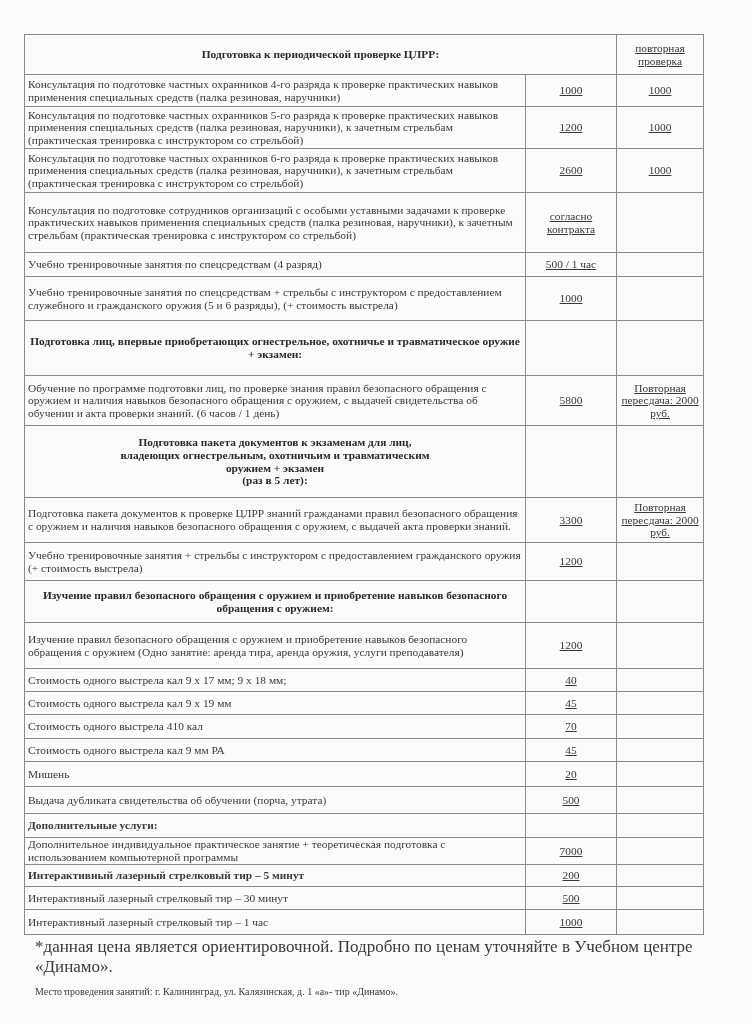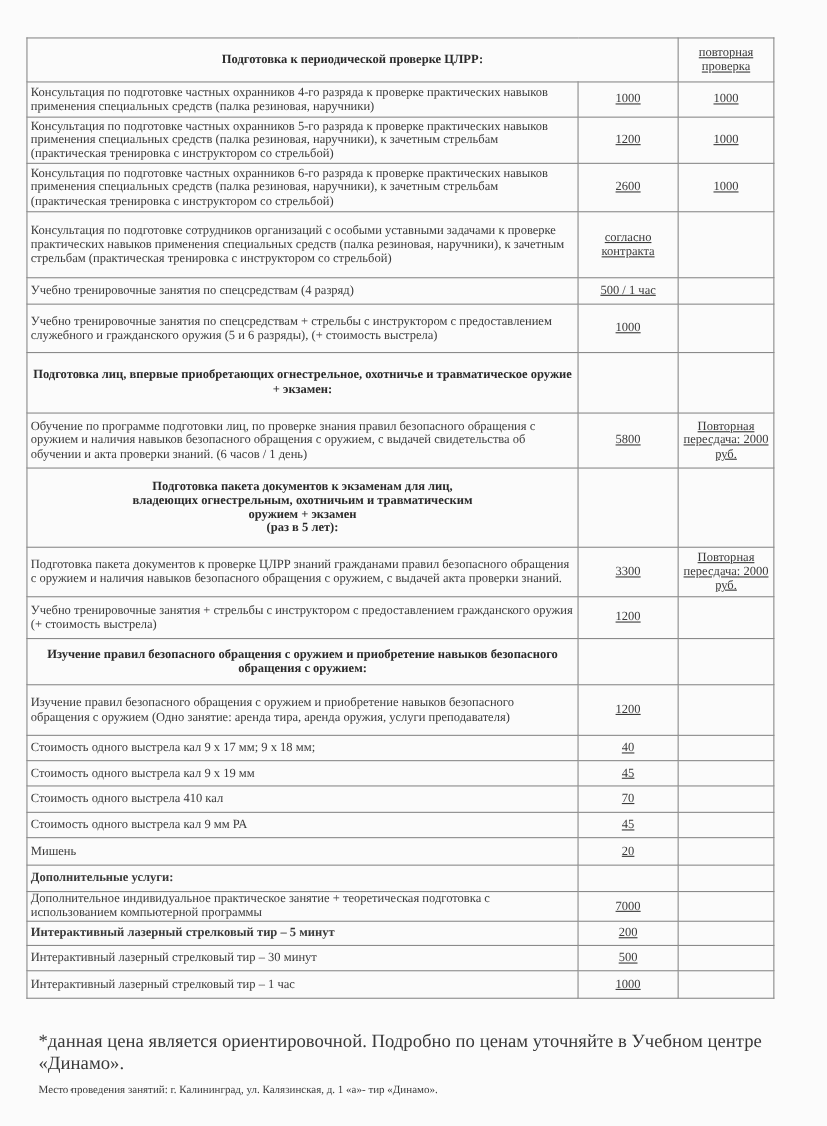--- a/index.html
+++ b/index.html
@@ -119,20 +119,25 @@
     <tr style="height:23px">
       <td>Стоимость одного выстрела кал 9 мм РА</td>
       <td class="num">45</td>
       <td class="num"></td>
     </tr>
     <tr style="height:25px">
       <td>Мишень</td>
       <td class="num">20</td>
       <td class="num"></td>
     </tr>
+    <tr style="height:27px">
+      <td>Выдача дубликата свидетельства об обучении (порча, утрата)</td>
+      <td class="num">500</td>
+      <td class="num"></td>
+    </tr>
     <tr style="height:24px">
       <td class="sub">Дополнительные услуги:</td>
       <td></td>
       <td></td>
     </tr>
     <tr style="height:27px">
       <td>Дополнительное индивидуальное практическое занятие + теоретическая подготовка с использованием компьютерной программы</td>
       <td class="num">7000</td>
       <td class="num"></td>
     </tr>

